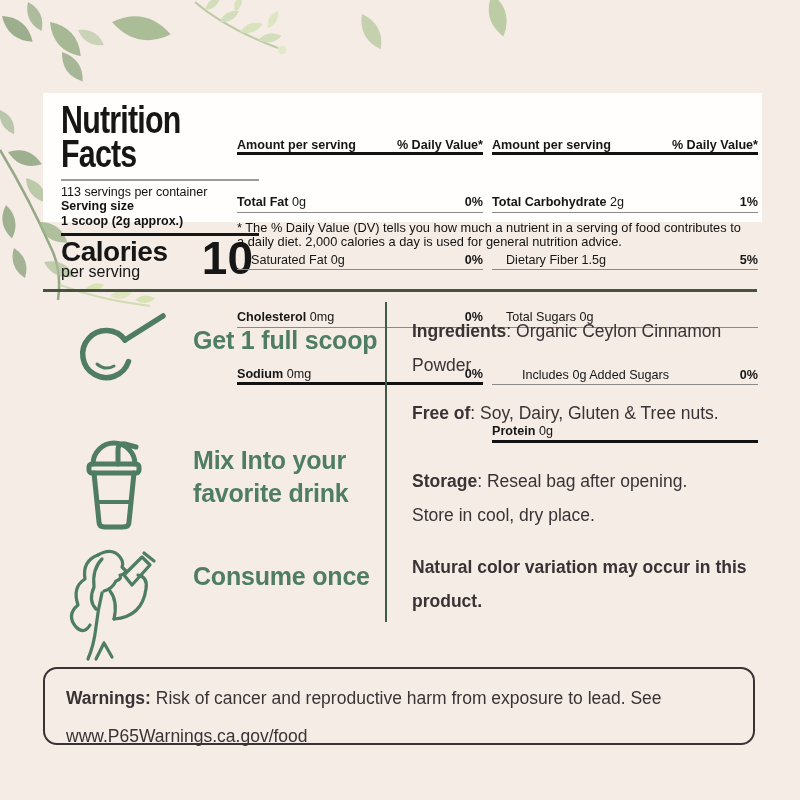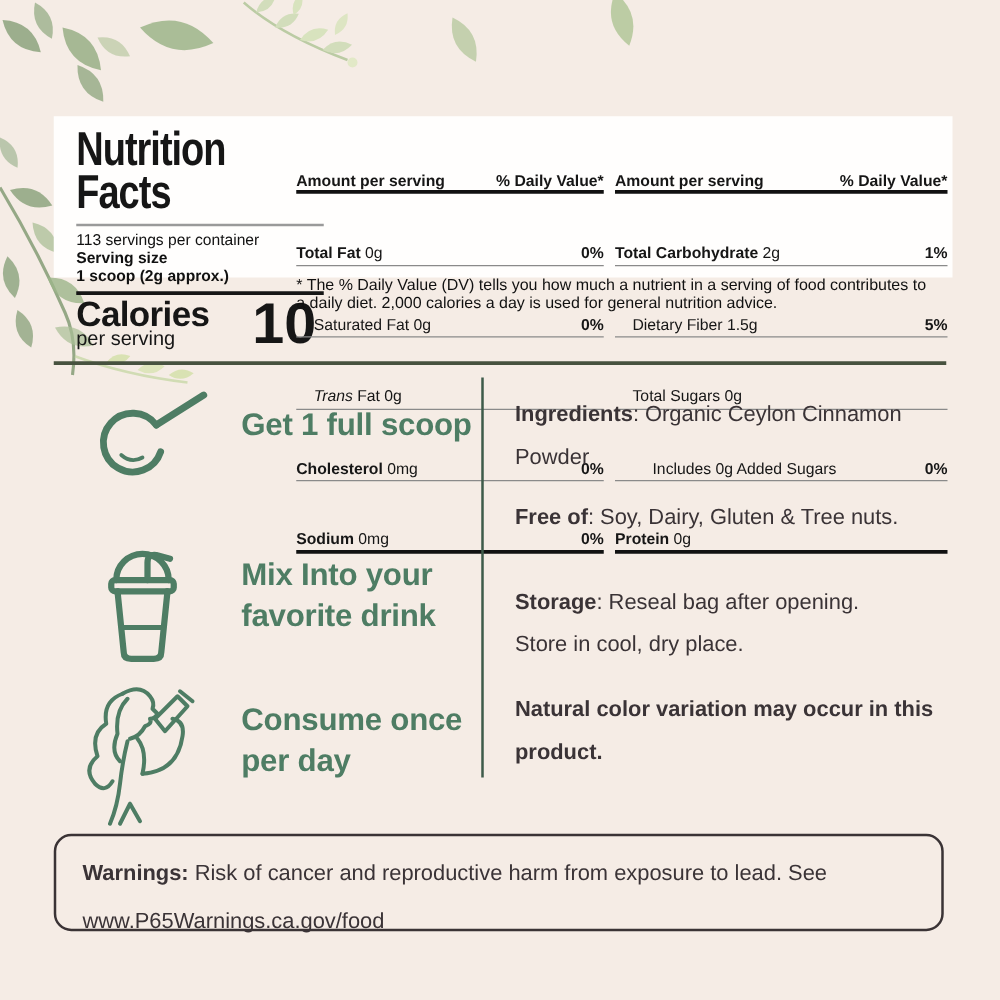--- a/index.html
+++ b/index.html
@@ -122,24 +122,20 @@
         <span>% Daily Value*</span>
       </div>
       <div class="tr">
         <span class="nm"><b>Total Fat</b><span> 0g</span></span>
         <span class="dv">0%</span>
       </div>
       <div class="tr i1">
         <span class="nm"><span>Saturated Fat 0g</span></span>
         <span class="dv">0%</span>
       </div>
-      <div class="tr i1">
-        <span class="nm"><i>Trans</i><span> Fat 0g</span></span>
-        <span class="dv"></span>
-      </div>
       <div class="tr">
         <span class="nm"><b>Cholesterol</b><span> 0mg</span></span>
         <span class="dv">0%</span>
       </div>
       <div class="tr last">
         <span class="nm"><b>Sodium</b><span> 0mg</span></span>
         <span class="dv">0%</span>
       </div>
     </div>
 
@@ -209,21 +205,20 @@
     <path d="M40 10 Q54 2 62 12 Q66 17 64 22 L68 26 Q66 30 62 30 Q64 34 58 36 Q54 44 46 46"></path>
     <path d="M66 30 L84 12 L92 20 L74 40 Z"></path>
     <path d="M86 8 L96 16"></path>
     <path d="M56 74 Q84 72 88 44 Q90 32 80 30"></path>
     <path d="M44 48 Q40 64 38 82 Q36 100 30 114"></path>
     <path d="M52 46 Q60 56 56 74"></path>
     <path d="M46 98 L38 114 M46 98 L54 112"></path>
   </svg>
   <div class="instr-text" style="left:193px; top:560px;">
     <div>Consume once</div>
-    <div>per day</div>
   </div>
 
   <div class="info-block" style="top:314px;">
     <div><b>Ingredients</b><span>: Organic Ceylon Cinnamon</span></div>
     <div>Powder</div>
   </div>
   <div class="info-block" style="top:396px;">
     <div><b>Free of</b><span>: Soy, Dairy, Gluten &amp; Tree nuts.</span></div>
     <div></div>
   </div>

